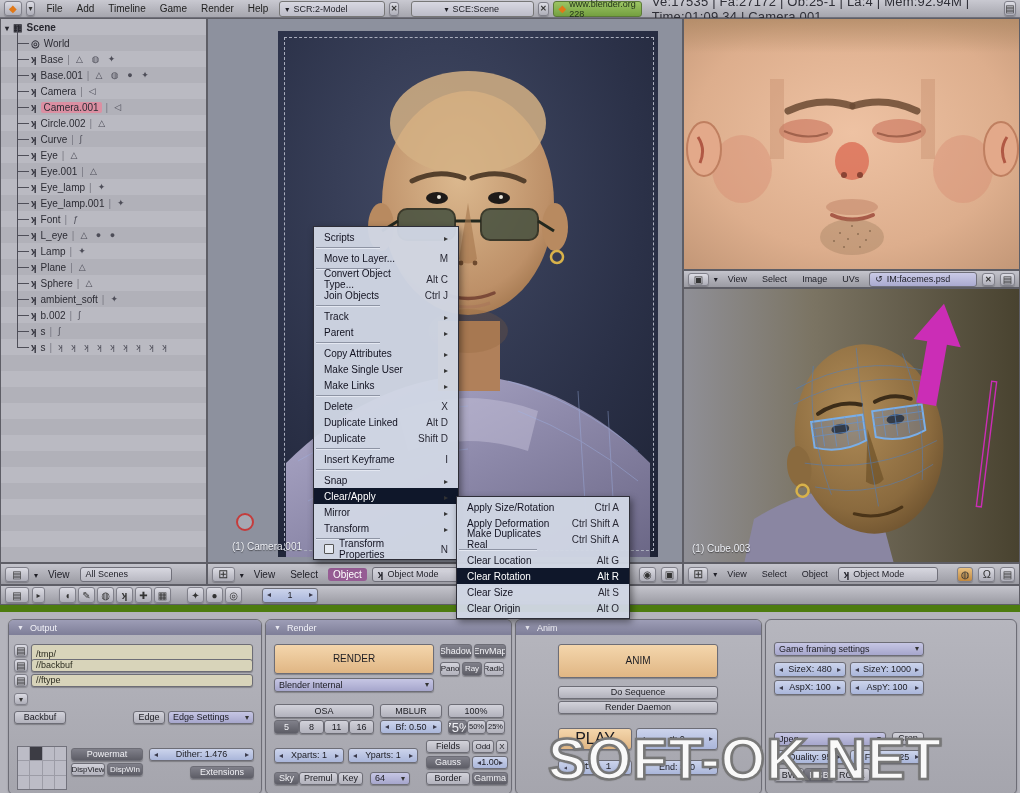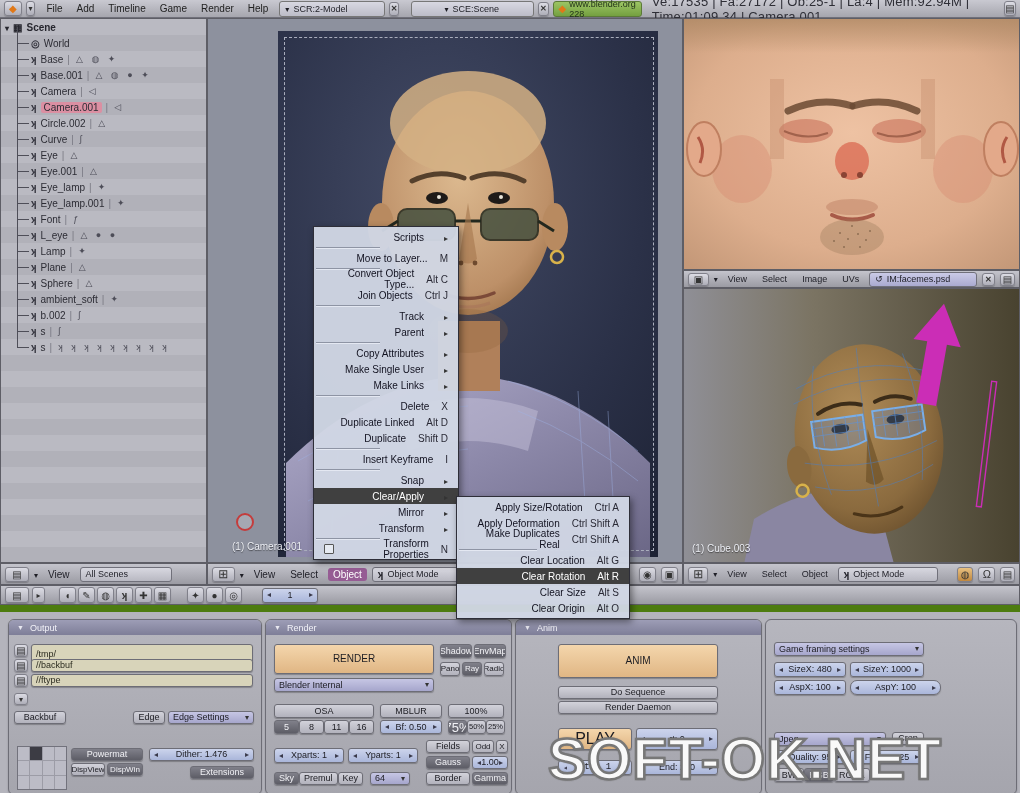--- a/index.html
+++ b/index.html
@@ -67,25 +67,25 @@
                 border-left:1px solid #4e4e58;border-bottom:1px solid #4e4e58;}
   .orow .oico{font-weight:bold;color:#35353f;font-size:10px;}
   .obadge{color:#4d4d58;font-size:9px;letter-spacing:3px;margin-left:2px;}
   .osep{color:#7a7a84;}
   .orow.selected .oname{background:#db8fa2;border-radius:2px;padding:0 3px;}
   #oroot{height:16px;display:flex;align-items:center;gap:4px;font-size:10px;padding-left:4px;color:#26262e;font-weight:bold;}
   
   .cmenu{position:absolute;background:rgba(208,214,228,.96);border:1px solid #2e2e38;
          box-shadow:2px 3px 7px rgba(0,0,0,.45);padding:2px 0;z-index:40;}
   .mi{height:16px;display:flex;align-items:center;padding:0 10px;font-size:10px;color:#121220;}
-  .mi .ml{flex:1;padding-right:12px;text-align:right;}
+  .mi .ml{flex:1;padding-right:12px;}
   .mi .ms{color:#2a2a36;}
   .mi .ma::before{content:"▸";font-size:8px;margin-left:8px;color:#333;}
   .mi .chk{width:8px;height:8px;border:1px solid #555;background:#e6eaf2;margin-right:5px;border-radius:1px;}
-  .mi.hl{background:#404040;color:#fff;}
+  .mi.hl{background:#0f172a;color:#fff;}
   .mi.hl .ms{color:#fff;}
   .mi.sep{height:5px;padding:0 2px;}
   .mi.sep::before{content:"";flex:1;border-top:1px solid #8e94a4;border-bottom:1px solid #e4e8f2;}
   
   #btnshdr{left:0;top:585px;width:1020px;height:20px;background:linear-gradient(#c4c4cc,#9b9ba3);
            border:1px solid #5e5e66;display:flex;align-items:center;gap:3px;padding:0 4px;box-sizing:border-box;}
   #btnsarea{left:0;top:605px;width:1020px;height:188px;background:#b4b4bc;border-top:7px solid #4d7c0f;}
   .panel{position:absolute;background:linear-gradient(#b6b6be,#a5a5ad);border:1px solid #6d6d76;border-radius:6px;box-shadow:0 1px 2px rgba(0,0,0,.2);}
   .ptitle{position:absolute;left:0;top:0;right:0;height:15px;background:linear-gradient(#9d9db6,#7e7e98);
           border-radius:5px 5px 0 0;color:#f2f2f8;font-size:9px;display:flex;align-items:center;gap:6px;padding:0 8px;box-sizing:border-box;}
@@ -647,21 +647,21 @@
         </span>
       <span class="b blue stepper abs" style="left:8px;top:42px;width:72px;height:15px;">
           <span>SizeX: 480</span>
         </span>
       <span class="b blue stepper abs" style="left:84px;top:42px;width:74px;height:15px;">
           <span>SizeY: 1000</span>
         </span>
       <span class="b blue stepper abs" style="left:8px;top:60px;width:72px;height:15px;">
           <span>AspX: 100</span>
         </span>
-      <span class="b blue stepper abs" style="left:84px;top:60px;width:91px;height:15px;border-radius:7px;">
+      <span class="b blue stepper abs" style="left:84px;top:60px;width:74px;height:15px;">
           <span>AspY: 100</span>
         </span>
       <span class="b drop abs" style="left:8px;top:112px;width:112px;height:14px;">
           <span>Jpeg</span>
         </span>
       <span class="b abs" style="left:126px;top:112px;width:32px;height:13px;">Crop</span>
       <span class="b blue stepper abs" style="left:8px;top:130px;width:72px;height:14px;">
           <span>Quality: 95</span>
         </span>
       <span class="b blue stepper abs" style="left:84px;top:130px;width:74px;height:14px;">

